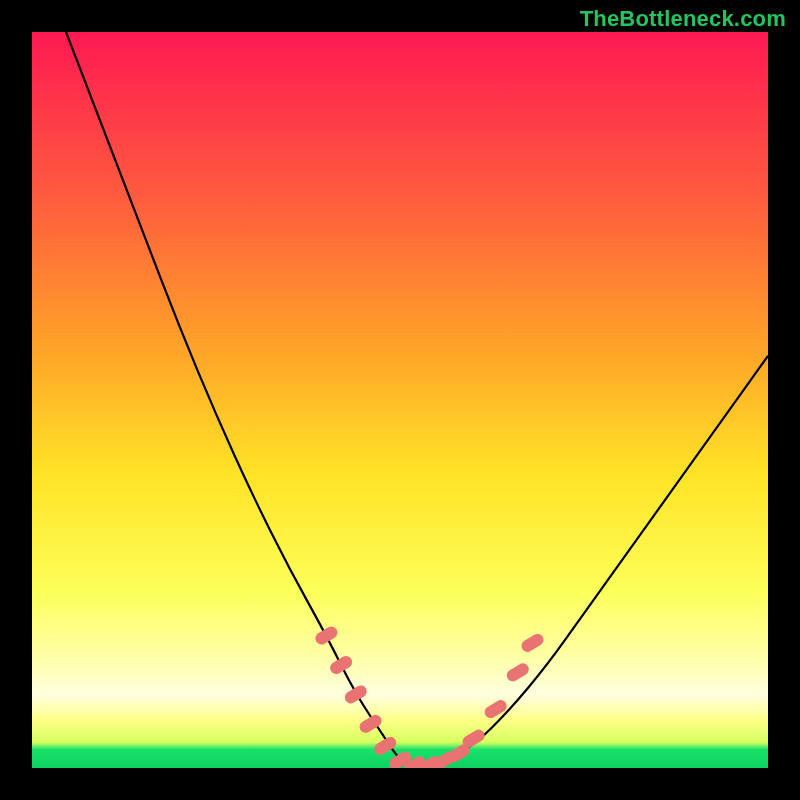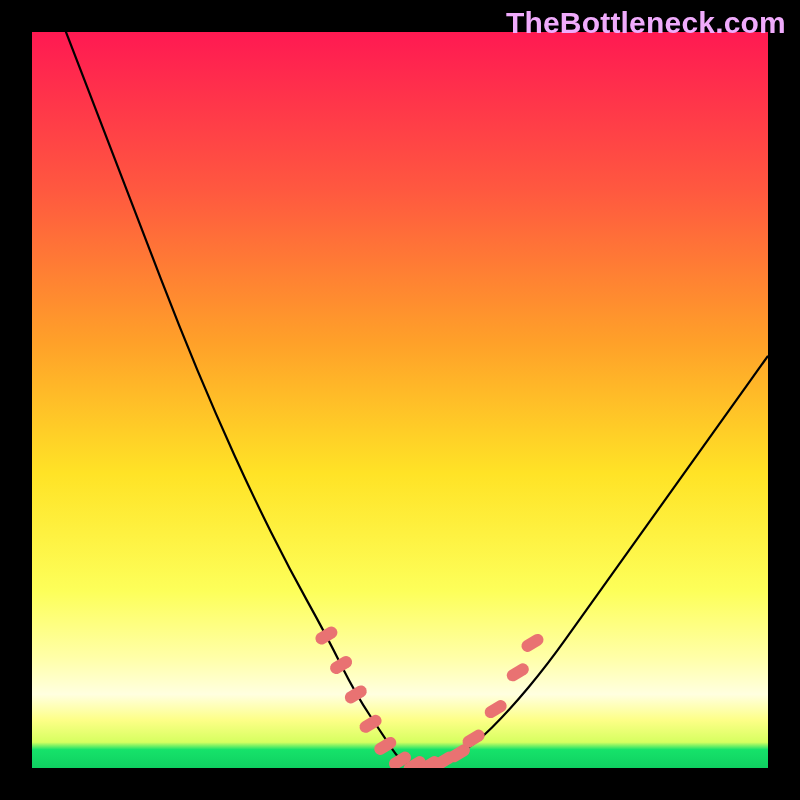--- a/index.html
+++ b/index.html
@@ -8,22 +8,22 @@
     height: 800px;
     background: #000;
     position: relative;
     overflow: hidden;
     font-family: Arial, Helvetica, sans-serif;
   }
   .watermark {
     position: absolute;
     top: 6px;
     right: 14px;
-    color: #f0abfc;
-    font-size: 30px;
+    color: #22c55e;
+    font-size: 22px;
     font-weight: 600;
     z-index: 20;
     letter-spacing: 0.2px;
   }
   .plot {
     position: absolute;
     left: 32px;
     top: 32px;
     width: 736px;
     height: 736px;

